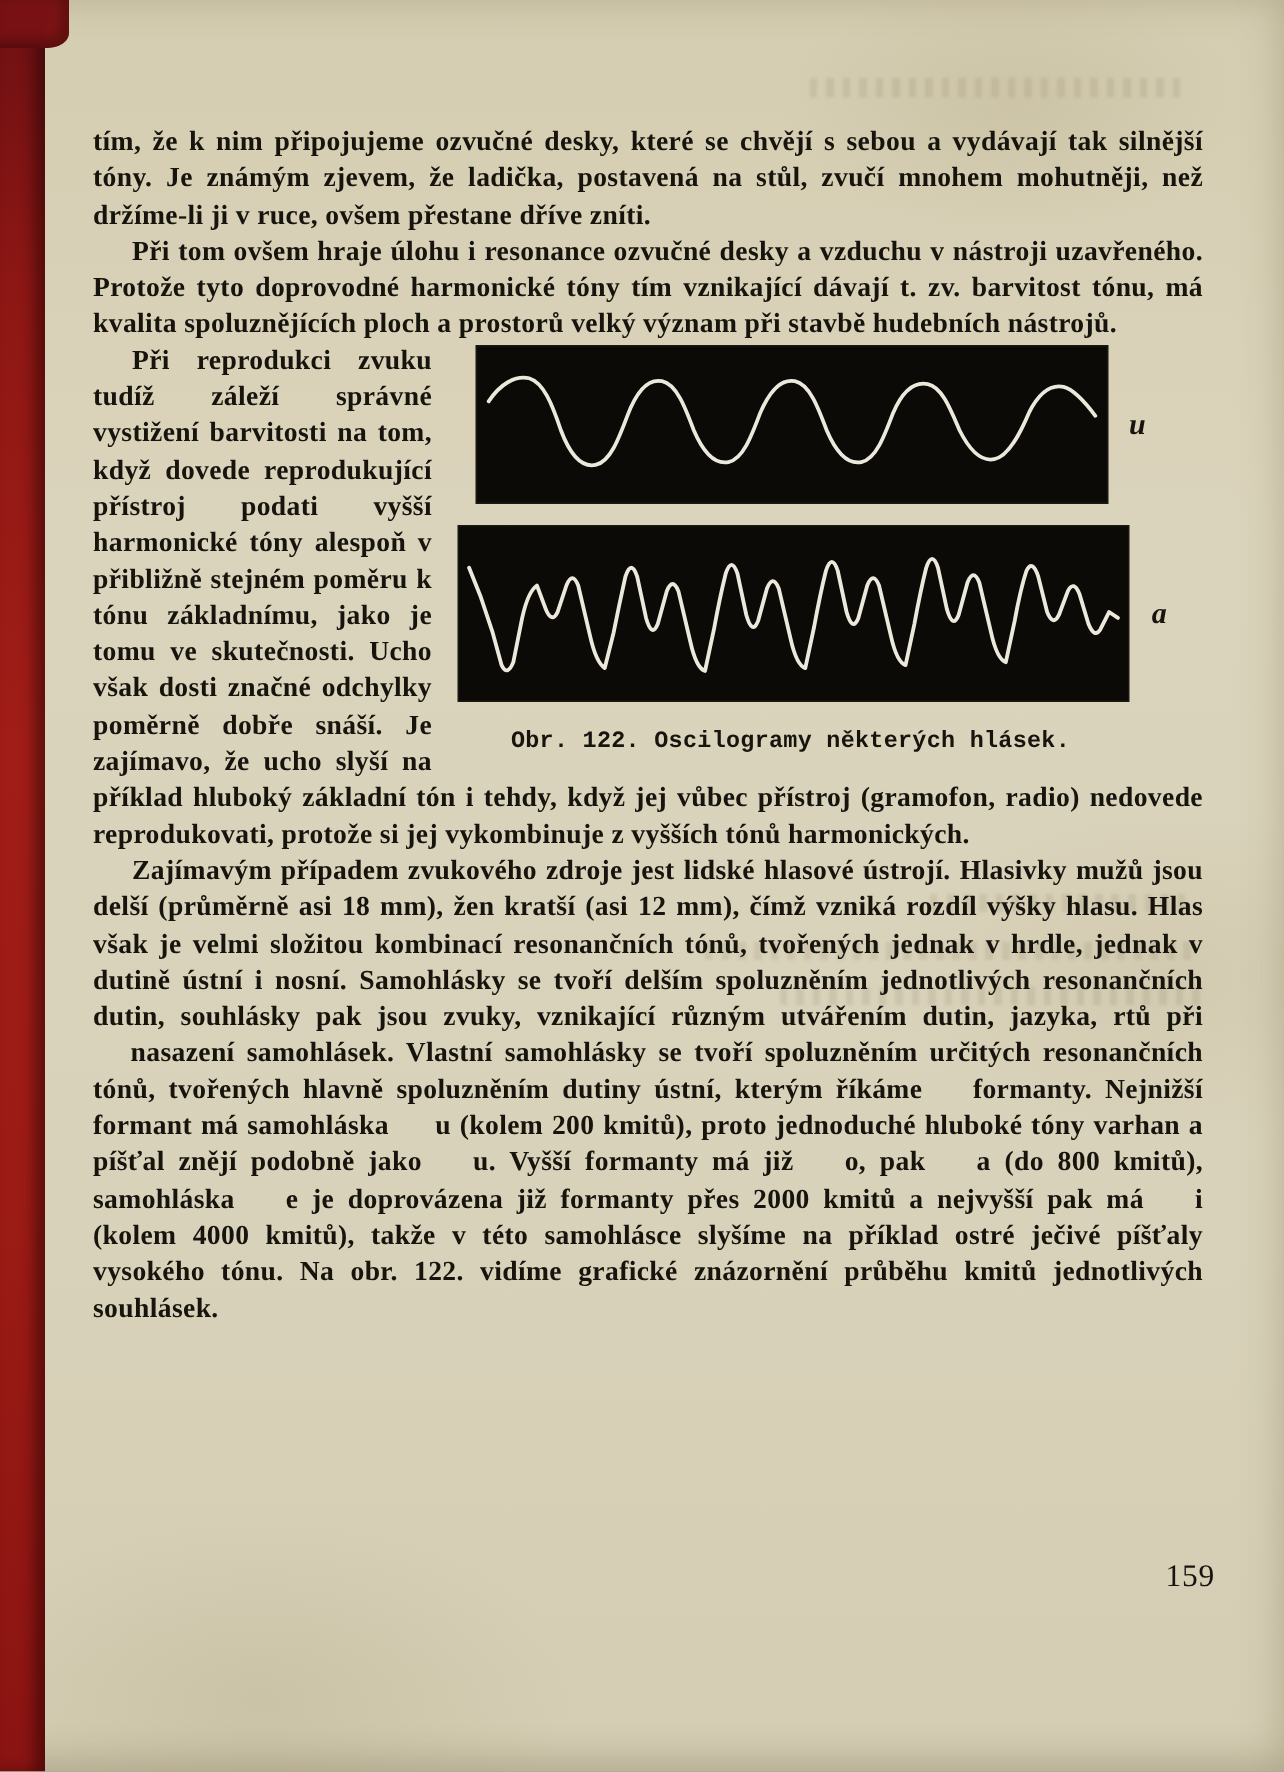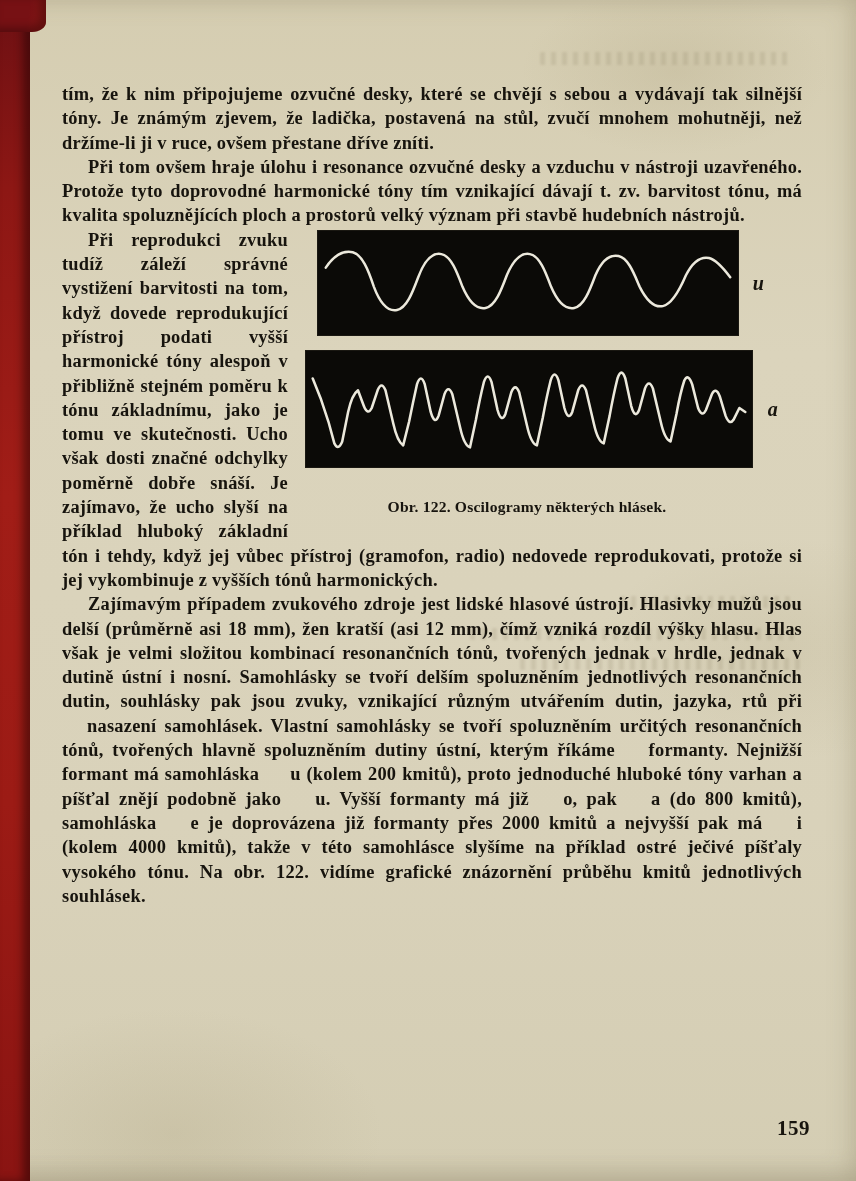--- a/index.html
+++ b/index.html
@@ -50,31 +50,32 @@
   .osc-row{display:flex;align-items:center;justify-content:flex-end;}
   .osc-row.rowtop{padding-right:14px;}
   .osc-row.rowbottom{margin-top:16px;}
   .osc svg{display:block;background:#0b0a07;box-shadow:0 0 0 1px #1a1812;}
   .osc-label{
     width:26px;flex:0 0 26px;text-align:right;
     font-style:italic;font-size:20px;line-height:1;
     text-indent:0;
   }
   figcaption.caption{
-    margin-top:30px;
+    margin-top:17px;
     font-size:15.6px;line-height:20px;
     text-align:center;
     padding-right:26px;
     text-indent:0;
     letter-spacing:.2px;
+    font-family:Liberation Mono, monospace;
   }
   .page-number{
-    position:absolute;right:56px;top:1116px;
+    position:absolute;right:56px;top:1038px;
     font-family:"Liberation Serif","DejaVu Serif",serif;
-    font-weight:700;font-size:21px;color:#17140e;letter-spacing:.5px;
+    font-weight:400;font-size:21px;color:#17140e;letter-spacing:.5px;
   }
   .ghost{
     position:absolute;pointer-events:none;opacity:.5;border-radius:2px;
     background:repeating-linear-gradient(90deg, rgba(125,114,85,.30) 0 5px, rgba(125,114,85,0) 5px 11px);
     filter:blur(1.2px);
   }
 </style>
 </head>
 <body>
 

